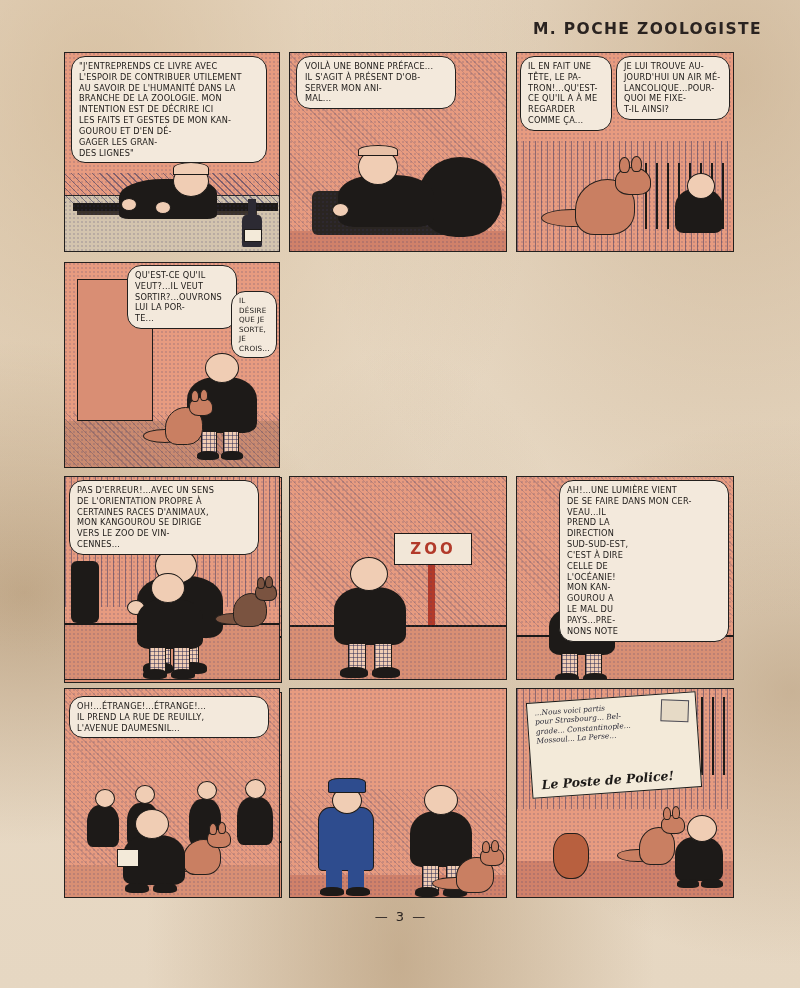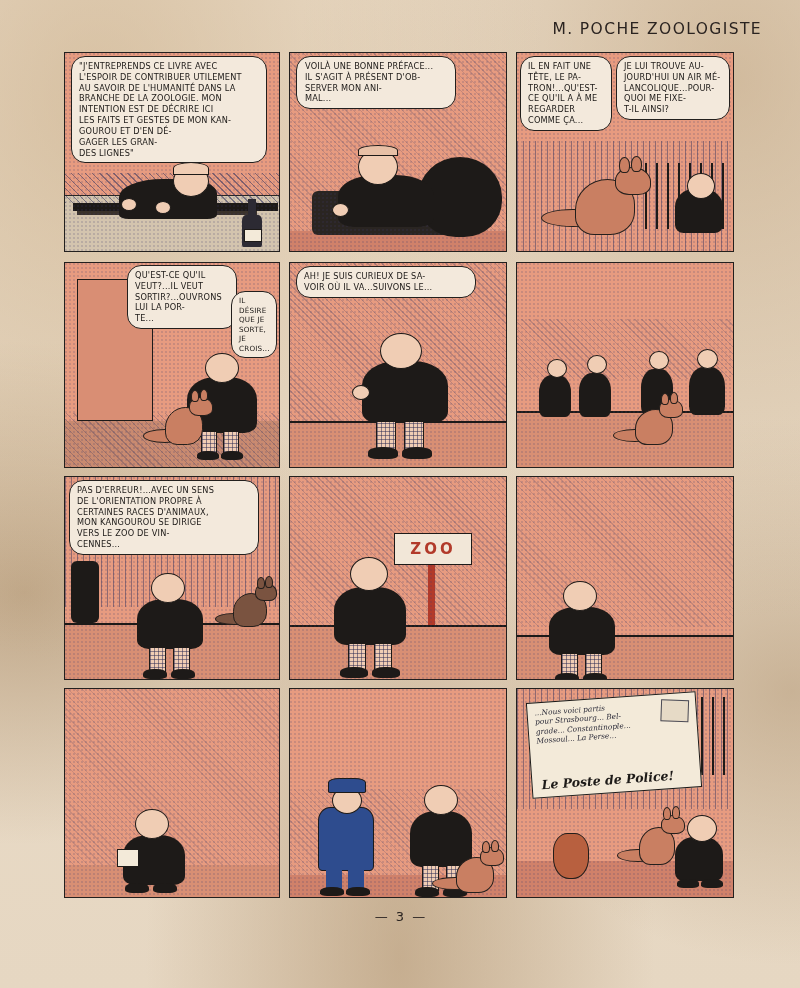--- a/index.html
+++ b/index.html
@@ -36,21 +36,21 @@
     top: 8px;
     width: 746px;
     height: 968px;
     z-index: 1;
   }
   .masthead {
     position: absolute;
     right: 12px;
     top: 12px;
     font-family: "DejaVu Sans", sans-serif;
-    font-weight: normal;
+    font-weight: bold;
     font-size: 15.5px;
     letter-spacing: 1.4px;
     color: #2a2320;
   }
   .page-number {
     position: absolute;
     left: 0;
     right: 0;
     bottom: 52px;
     text-align: center;
@@ -373,21 +373,21 @@
 REGARDER
 COMME ÇA...</div>
         <div class="balloon" style="left:99px;top:3px;width:114px;">JE LUI TROUVE AU-
 JOURD'HUI UN AIR MÉ-
 LANCOLIQUE...POUR-
 QUOI ME FIXE-
 T-IL AINSI?</div>
       </div>
     </div>
 
-    <div class="strip" style="left:36px; top:254px;">
+    <div class="strip" style="left:36px; top:254px;flex-direction:column;">
 
       <div class="panel" style="width:216px;height:206px;">
         <div class="sky" style="height:206px;background:#e79b80;"></div>
         <div class="door" style="left:12px;top:16px;width:74px;height:140px;"></div>
         <div class="blk" style="left:78px;top:86px;width:8px;height:5px;background:#1d1a18;"></div>
         <div class="floor-blue" style="height:46px;background:#c98a70;"></div>
         <div class="hatch" style="left:0;top:150px;width:216px;height:56px;opacity:.5;"></div>
         <div class="fig" style="left:110px;top:84px;width:92px;height:110px;">
           <div class="coat" style="left:12px;top:30px;width:70px;height:56px;"></div>
           <div class="head" style="left:30px;top:6px;width:32px;height:28px;"></div>
@@ -454,20 +454,23 @@
           <div class="coat" style="left:4px;top:18px;width:36px;height:48px;"></div>
           <div class="head" style="left:12px;top:0;width:19px;height:18px;"></div>
         </div>
         <div class="roo" style="left:96px;top:132px;width:70px;height:56px;">
           <div class="roo-tail" style="left:0px;top:34px;width:42px;height:11px;"></div>
           <div class="roo-body" style="left:22px;top:14px;width:36px;height:34px;"></div>
           <div class="roo-head" style="left:46px;top:4px;width:22px;height:17px;"></div>
           <div class="roo-ear" style="left:48px;top:-2px;width:6px;height:10px;"></div>
           <div class="roo-ear" style="left:57px;top:-3px;width:6px;height:10px;"></div>
         </div>
+        <div class="balloon" style="left:4px;top:3px;width:200px;">OH!...ÉTRANGE!...ÉTRANGE!...
+IL PREND LA RUE DE REUILLY,
+L'AVENUE DAUMESNIL...</div>
       </div>
     </div>
 
     <div class="strip" style="left:36px; top:468px;">
 
       <div class="panel" style="width:216px;height:204px;">
         <div class="sky" style="height:204px;"></div>
         <div class="vhatch" style="left:0;top:0;width:216px;height:130px;"></div>
         <div class="blk" style="left:0;top:148px;width:216px;height:56px;background:#d88f74;"></div>
         <div class="blk" style="left:0;top:146px;width:216px;height:2px;background:#1d1a18;"></div>
@@ -518,20 +521,34 @@
         <div class="blk" style="left:0;top:160px;width:218px;height:44px;background:#d88f74;"></div>
         <div class="blk" style="left:0;top:158px;width:218px;height:2px;background:#1d1a18;"></div>
         <div class="fig" style="left:24px;top:104px;width:96px;height:96px;">
           <div class="coat" style="left:8px;top:26px;width:66px;height:48px;"></div>
           <div class="head" style="left:22px;top:0px;width:32px;height:28px;"></div>
           <div class="leg" style="left:20px;top:72px;width:15px;height:22px;"></div>
           <div class="leg" style="left:44px;top:72px;width:15px;height:22px;"></div>
           <div class="shoe" style="left:14px;top:92px;width:24px;height:10px;"></div>
           <div class="shoe" style="left:42px;top:92px;width:24px;height:10px;"></div>
         </div>
+        <div class="balloon" style="left:42px;top:3px;width:170px;">AH!...UNE LUMIÈRE VIENT
+DE SE FAIRE DANS MON CER-
+VEAU...IL
+PREND LA
+DIRECTION
+SUD-SUD-EST,
+C'EST À DIRE
+CELLE DE
+L'OCÉANIE!
+MON KAN-
+GOUROU A
+LE MAL DU
+PAYS...PRE-
+NONS NOTE</div>
       </div>
     </div>
 
     <div class="strip" style="left:36px; top:680px;">
 
       <div class="panel" style="width:216px;height:210px;">
         <div class="sky" style="height:210px;"></div>
         <div class="hatch" style="left:0;top:0;width:216px;height:210px;opacity:.3;"></div>
         <div class="blk" style="left:0;top:176px;width:216px;height:34px;background:#d88f74;"></div>
         <div class="fig" style="left:48px;top:120px;width:90px;height:90px;">

